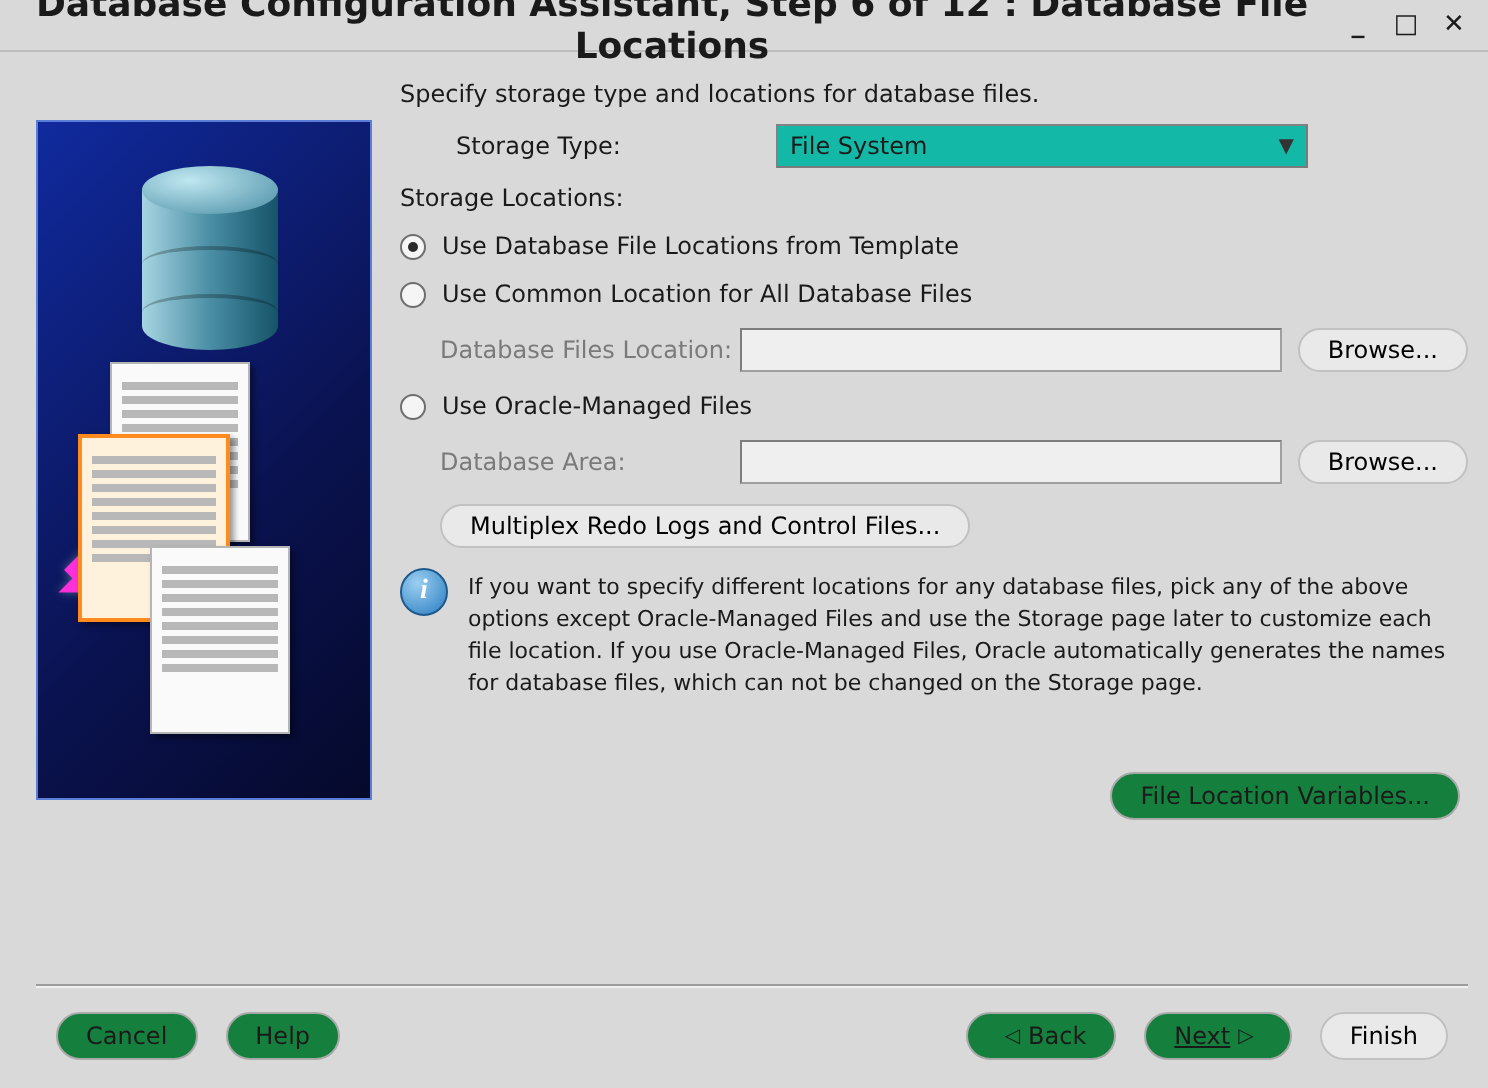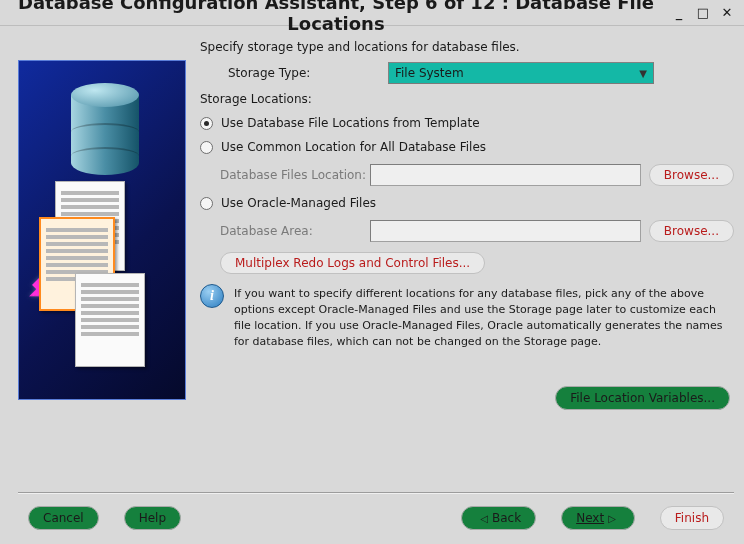--- a/index.html
+++ b/index.html
@@ -107,38 +107,38 @@
     height: 24px;
     background: #15803d;
     border: 1px solid #a9a9a9;
     border-radius: 12px;
     padding: 0 14px;
     display: inline-flex; align-items: center; justify-content: center;
     cursor: pointer;
     font-size: 12px;
     color: #1a1a1a;
   }
-  .btn.dis { color: #b91c1c; border-color: #c1c1c1; background: #e9e9e9; cursor: default; }
+  .btn.dis { color: #000000; border-color: #c1c1c1; background: #e9e9e9; cursor: default; }
   .btn.small { height: 22px; }
   .info-row { display: flex; gap: 10px; margin-top: 4px; }
   .info-ico {
     width: 24px; height: 24px; min-width: 24px; border-radius: 50%;
     background: radial-gradient(circle at 35% 30%, #9bcff2, #2a7cc0);
     border: 1px solid #1f5a8d;
     color: #fff; display: flex; align-items: center; justify-content: center;
     font-family: Georgia, serif; font-style: italic; font-weight: bold; font-size: 14px;
   }
   .info-txt { line-height: 1.45; font-size: 11px; padding-top: 2px; }
   .flv-row { display: flex; justify-content: flex-end; margin-top: 36px; padding-right: 4px; }
   .footer {
     border-top: 2px groove #f0f0f0;
     padding: 12px 10px 14px 10px;
     display: flex; align-items: center; justify-content: space-between;
   }
-  .footer .left, .footer .right { display: flex; gap: 25px; align-items: flex-end; }
+  .footer .left, .footer .right { display: flex; gap: 14px; align-items: flex-end; }
   .nav-ico { font-size: 10px; margin: 0 4px; }
   .nxt { text-decoration: underline; }
 </style>
 </head>
 <body>
 
 <div class="window">
   <div class="titlebar">
     <span class="title">Database Configuration Assistant, Step 6 of 12 : Database File Locations</span>
     <span class="tb-btn">_</span>

